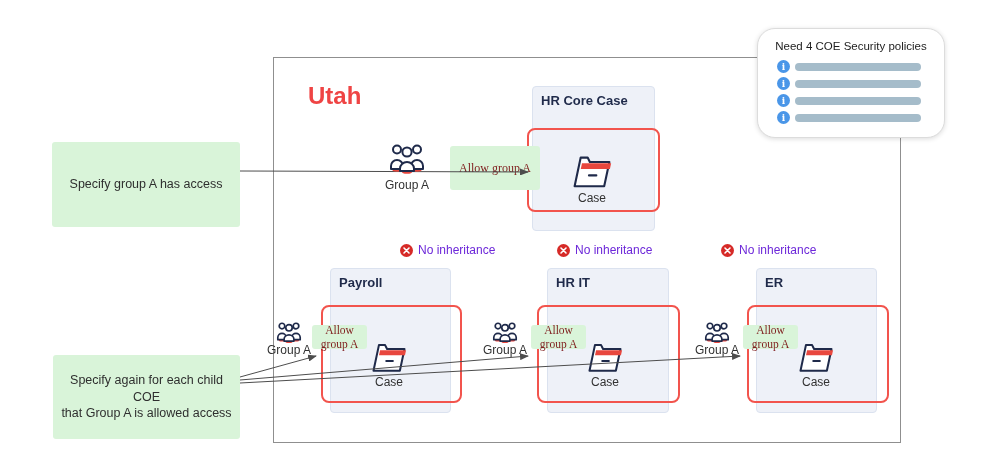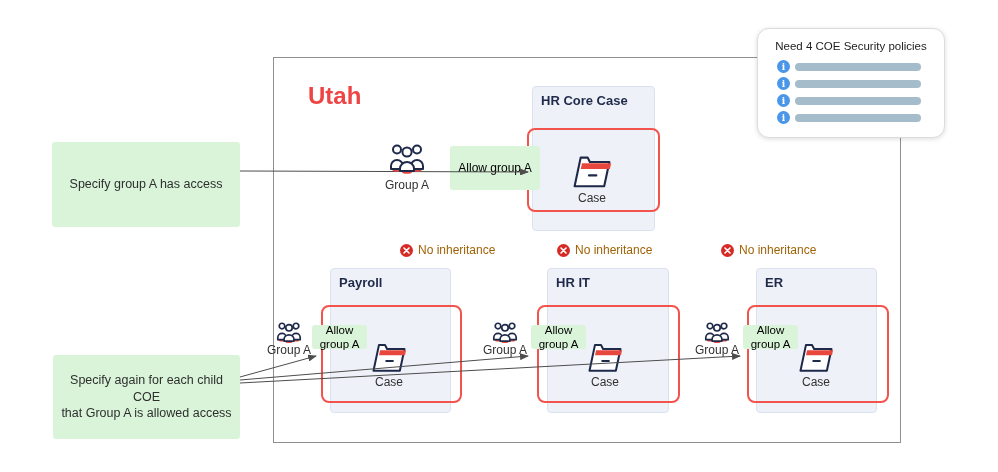--- a/index.html
+++ b/index.html
@@ -40,45 +40,45 @@
   .redbox{
     position:absolute;border:2px solid #f2544d;border-radius:8px;background:transparent;
     box-sizing:border-box;z-index:3;
   }
   .red-hrcore{left:527px;top:128px;width:133px;height:84px;}
   .red-payroll{left:321px;top:305px;width:141px;height:98px;}
   .red-hrit{left:537px;top:305px;width:143px;height:98px;}
   .red-er{left:747px;top:305px;width:142px;height:98px;}
   
   .allow{
-    position:absolute;background:#d9f4d9;border-radius:3px;color:#000000;
+    position:absolute;background:#d9f4d9;border-radius:3px;color:#7f1d1d;
     display:flex;flex-direction:column;align-items:center;justify-content:center;
-    text-align:center;z-index:4;
+    text-align:center;z-index:4;font-family:Liberation Serif, serif;
   }
   .allow-top{left:450px;top:146px;width:90px;height:44px;font-size:12px;}
   .allow-sm{width:55px;height:24px;font-size:11.5px;line-height:14px;}
   .allow-payroll{left:312px;top:325px;}
   .allow-hrit{left:531px;top:325px;}
   .allow-er{left:743px;top:325px;}
   
   .lbl{
     position:absolute;font-size:12px;color:#323232;text-align:center;z-index:5;white-space:nowrap;
   }
   
   .icon-wrap{position:absolute;z-index:7;}
   .folder-wrap{position:absolute;z-index:5;}
   
   .noinh{
     position:absolute;display:flex;align-items:center;gap:5px;z-index:5;
-    font-size:12px;color:#a16207;white-space:nowrap;
+    font-size:12px;color:#6d28d9;white-space:nowrap;
   }
   
   .callout{
     position:absolute;left:757px;top:28px;width:188px;height:110px;background:#ffffff;
-    border:1px solid #dcdcdc;border-radius:12px;box-shadow:0 1px 5px rgba(0,0,0,0.14);
+    border:1px solid #dcdcdc;border-radius:18px;box-shadow:0 1px 5px rgba(0,0,0,0.14);
     z-index:10;box-sizing:border-box;
   }
   .callout-title{
     margin:11px 6px 8px 6px;text-align:center;font-size:11.5px;color:#1d1d1d;
   }
   .callout-row{
     display:flex;align-items:center;gap:5px;margin:0 0 4px 19px;height:13px;
   }
   .info-dot{
     width:13px;height:13px;border-radius:50%;background:#4a96e8;flex:0 0 13px;

